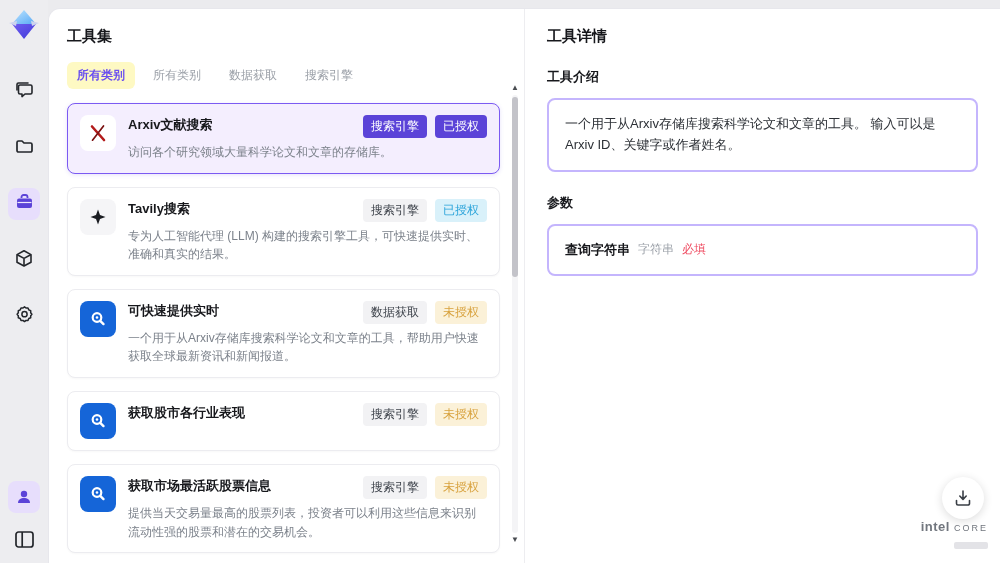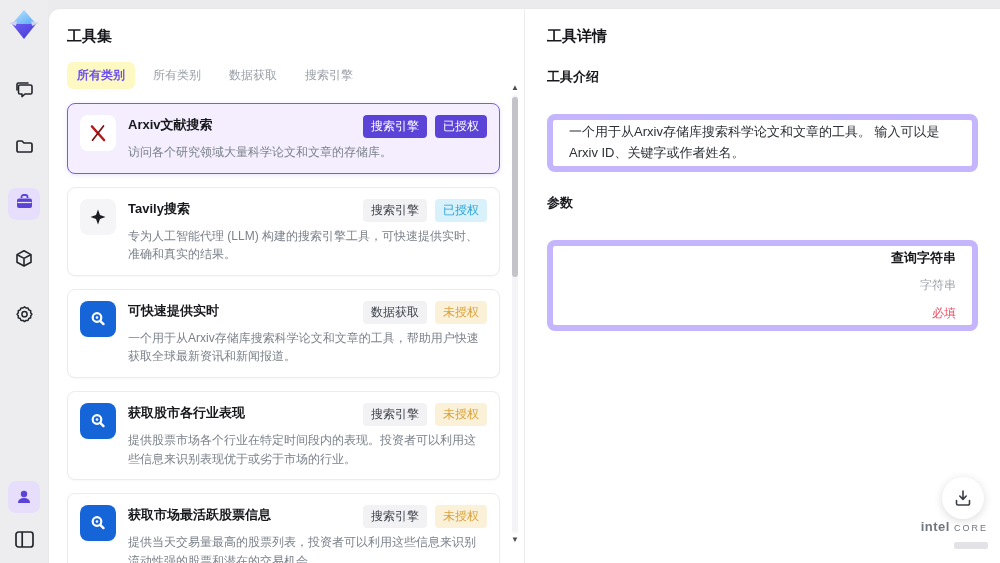--- a/index.html
+++ b/index.html
@@ -50,22 +50,22 @@
   .vscroll .arrow { position:absolute; left:0; width:10px; height:10px; font-size:8px; line-height:10px; color:#4a4d52; text-align:center; cursor:pointer; }
   .vscroll .arrow.up { top:0; }
   .vscroll .arrow.down { bottom:14px; }
   .vscroll .track { position:absolute; left:2px; top:12px; bottom:26px; width:6px; background:#f4f4f6; border-radius:3px; }
   .vscroll .thumb { position:absolute; left:2px; top:14px; width:6px; height:180px; background:#c3c3c9; border-radius:3px; cursor:grab; }
 
   
   .details-panel { flex:1; padding:18px 22px; position:relative; }
   .details-title { font-size:15px; font-weight:bold; color:#17181c; }
   .section-h { font-size:13px; font-weight:bold; color:#17181c; margin-top:22px; }
-  .info-box { margin-top:28px; border:6px solid #c4b5fd; border-radius:8px; background:#fff; padding:2px 16px; font-size:13px; color:#2c3036; line-height:1.6; }
-  .param-head { display:flex; align-items:flex-end; gap:8px;flex-direction:column; }
+  .info-box { margin-top:12px; border:2px solid #c4b5fd; border-radius:8px; background:#fff; padding:14px 16px; font-size:13px; color:#2c3036; line-height:1.6; }
+  .param-head { display:flex; align-items:flex-start; gap:8px; }
   .param-name { font-size:13px; font-weight:bold; color:#17181c; }
   .param-type { font-size:12px; color:#9ba0a8; }
   .param-required { font-size:12px; color:#ef4d63; }
   .param-desc { font-size:13px; color:#555b63; margin-top:9px; }
 
   
   .fab { position:absolute; right:16px; bottom:44px; width:42px; height:42px; border-radius:50%;
     background:#fff; box-shadow:0 2px 10px rgba(0,0,0,0.14); display:flex; align-items:center; justify-content:center; cursor:pointer; }
   .brand { position:absolute; right:12px; bottom:10px; text-align:right; color:#71767e; }
   .brand .line { font-size:13px; letter-spacing:0.5px; }
@@ -219,21 +219,20 @@
             </svg>
           </div>
           <div class="tool-body">
             <div class="tool-head">
               <div class="tool-name">获取股市各行业表现</div>
               <div class="tool-tags">
                 <span class="tag cat">搜索引擎</span>
                 <span class="tag status-unauth">未授权</span>
               </div>
             </div>
-            <div class="tool-desc">提供股票市场各个行业在特定时间段内的表现。投资者可以利用这些信息来识别表现优于或劣于市场的行业。</div>
           </div>
         </div>
         <div class="tool-card">
           <div class="tool-icon search-blue">
             <svg width="20" height="20" viewBox="0 0 20 20">
               <circle cx="9" cy="8.5" r="4.3" fill="none" stroke="#fff" stroke-width="2.2"></circle>
               <line x1="12.2" y1="11.8" x2="15.5" y2="15.1" stroke="#fff" stroke-width="2.4" stroke-linecap="round"></line>
               <circle cx="9" cy="8.5" r="1.3" fill="#fff"></circle>
             </svg>
           </div>

